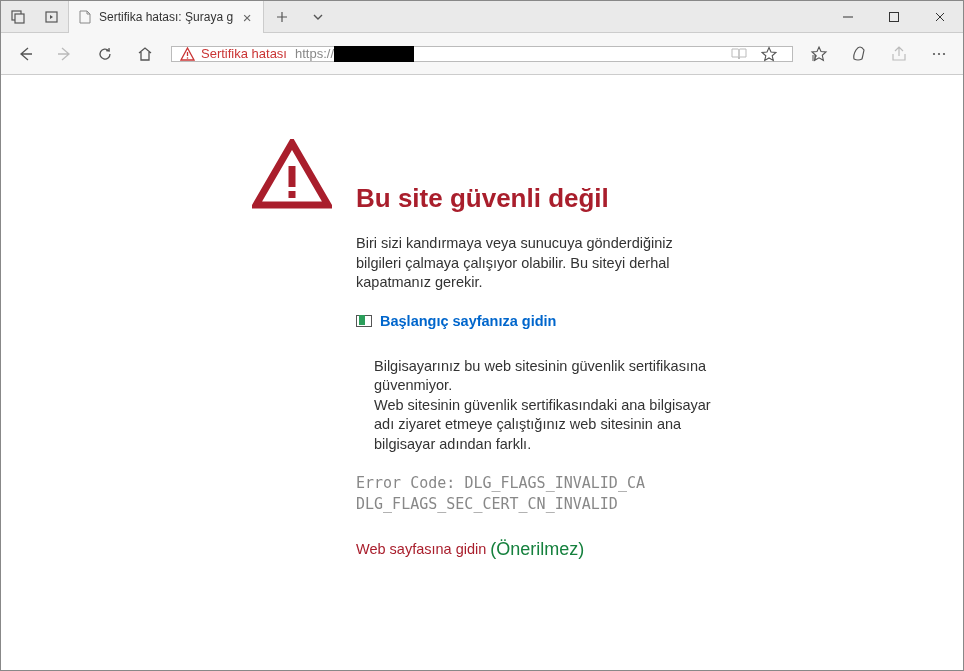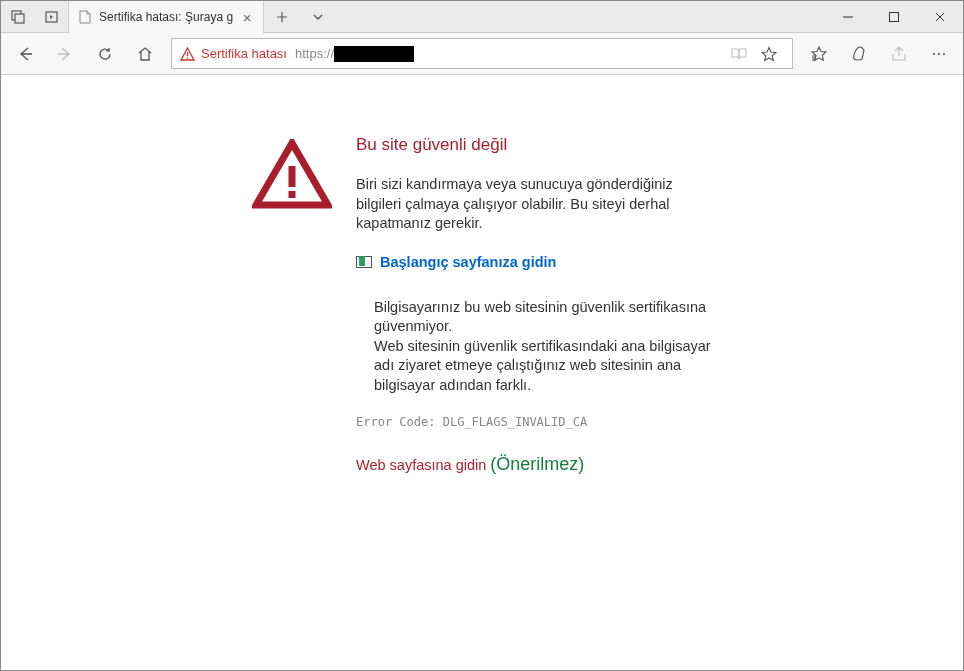--- a/index.html
+++ b/index.html
@@ -107,21 +107,21 @@
     .tool-btn {
       width: 40px;
       height: 38px;
       display: flex;
       align-items: center;
       justify-content: center;
       color: #555;
     }
     .addressbar {
       flex: 1;
-      height: 31px;
+      height: 16px;
       background: #fff;
       border: 1px solid #bbb;
       margin: 0 6px;
       display: flex;
       align-items: center;
       padding: 0 8px;
       font-size: 13px;
     }
     .addr-cert-icon {
       color: #ca3434;
@@ -176,23 +176,24 @@
       flex-shrink: 0;
       padding-top: 4px;
     }
     .error-body {
       flex: 1;
       color: #333;
       font-size: 14.5px;
     }
     .error-title {
       color: #a91e2c;
-      font-size: 17px;
-      font-weight: 400;
+      font-size: 26px;
+      font-weight: 700;
       margin-bottom: 20px;
+      margin-top: 48px;
     }
     .error-desc {
       line-height: 1.35;
       margin-bottom: 20px;
       color: #333;
     }
     .go-home-row {
       display: flex;
       align-items: center;
       gap: 8px;
@@ -228,21 +229,21 @@
     }
     .details-text {
       line-height: 1.35;
       margin-bottom: 18px;
       color: #333;
       margin-left: 18px;
     }
     .error-code {
       font-family: Consolas, monospace;
       color: #888;
-      font-size: 12px;
+      font-size: 15px;
       line-height: 1.4;
       margin-bottom: 24px;
     }
     .continue-row {
       display: flex;
       align-items: center;
       gap: 4px;
     }
     .continue-link {
       color: #a91e2c;
@@ -402,20 +403,21 @@
       </div>
 
 
       <p class="details-text">
         <span>Bilgisayarınız bu web sitesinin güvenlik sertifikasına güvenmiyor.</span><br>
         <span>Web sitesinin güvenlik sertifikasındaki ana bilgisayar adı ziyaret etmeye çalıştığınız web sitesinin ana bilgisayar adından farklı.</span>
       </p>
 
       <div class="error-code">
         <span>Error Code: </span><span>DLG_FLAGS_INVALID_CA</span><br>
+        <span>DLG_FLAGS_SEC_CERT_CN_INVALID</span>
       </div>
 
       <div class="continue-row">
         <a class="continue-link">Web sayfasına gidin</a>
         <span class="continue-note">(Önerilmez)</span>
       </div>
     </div>
   </div>
 </div>
 

